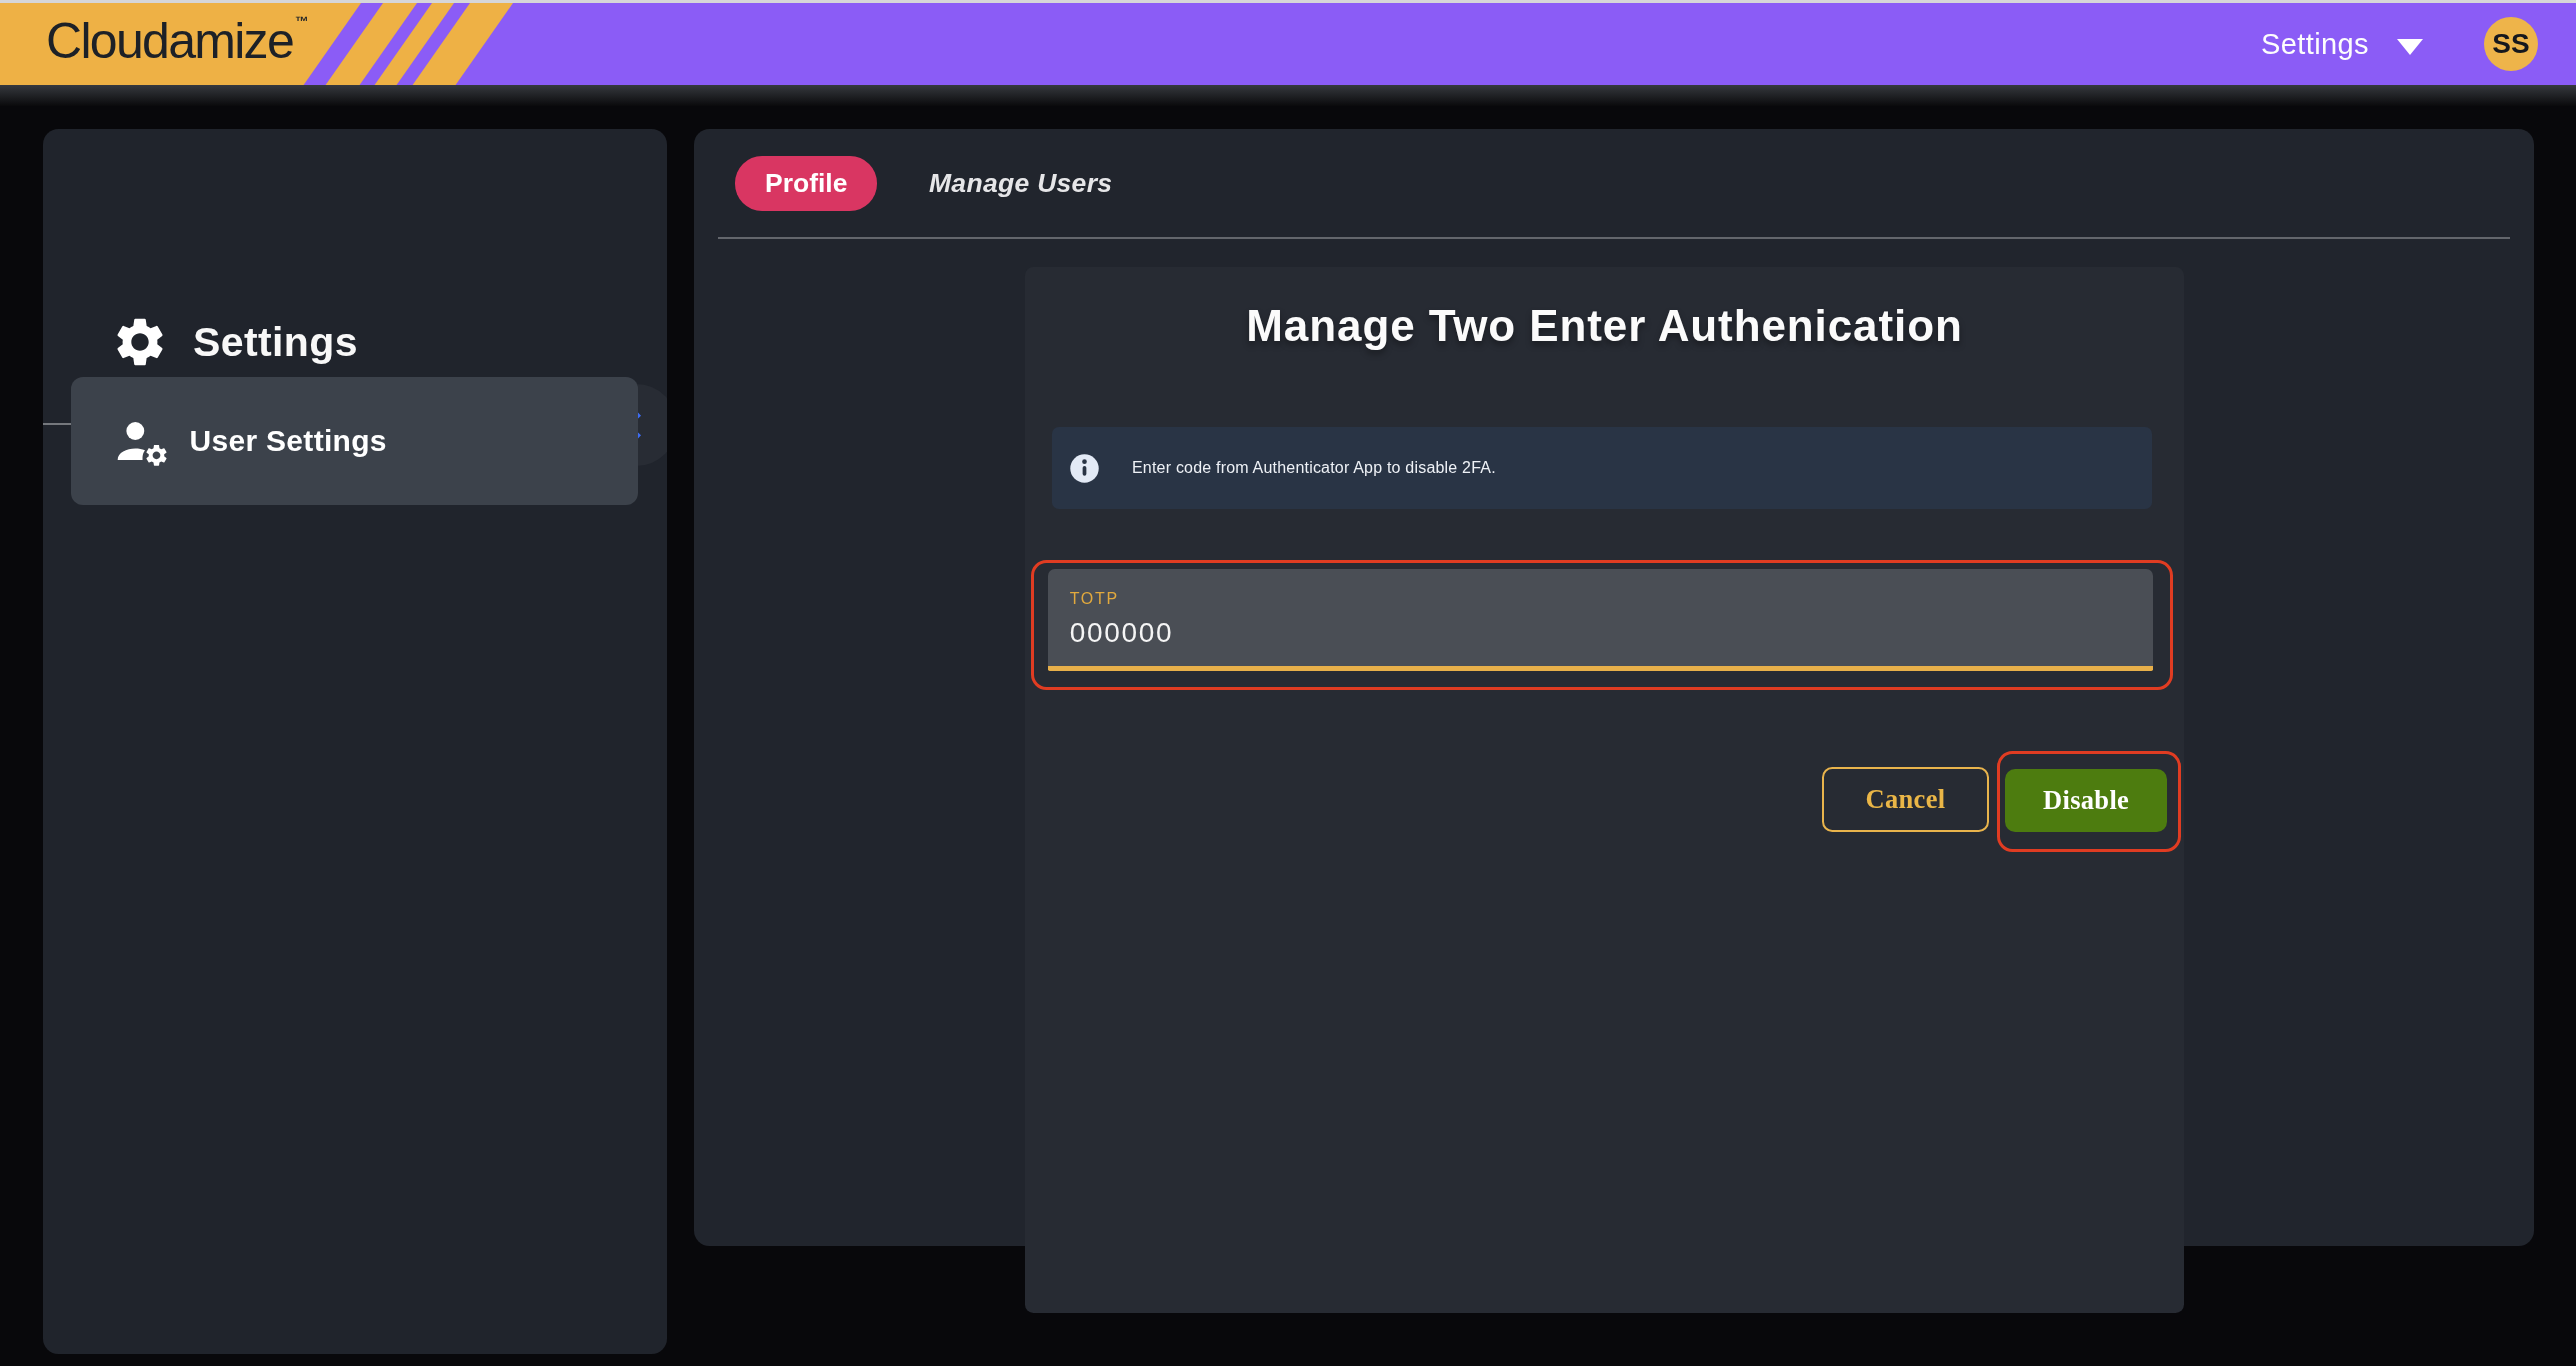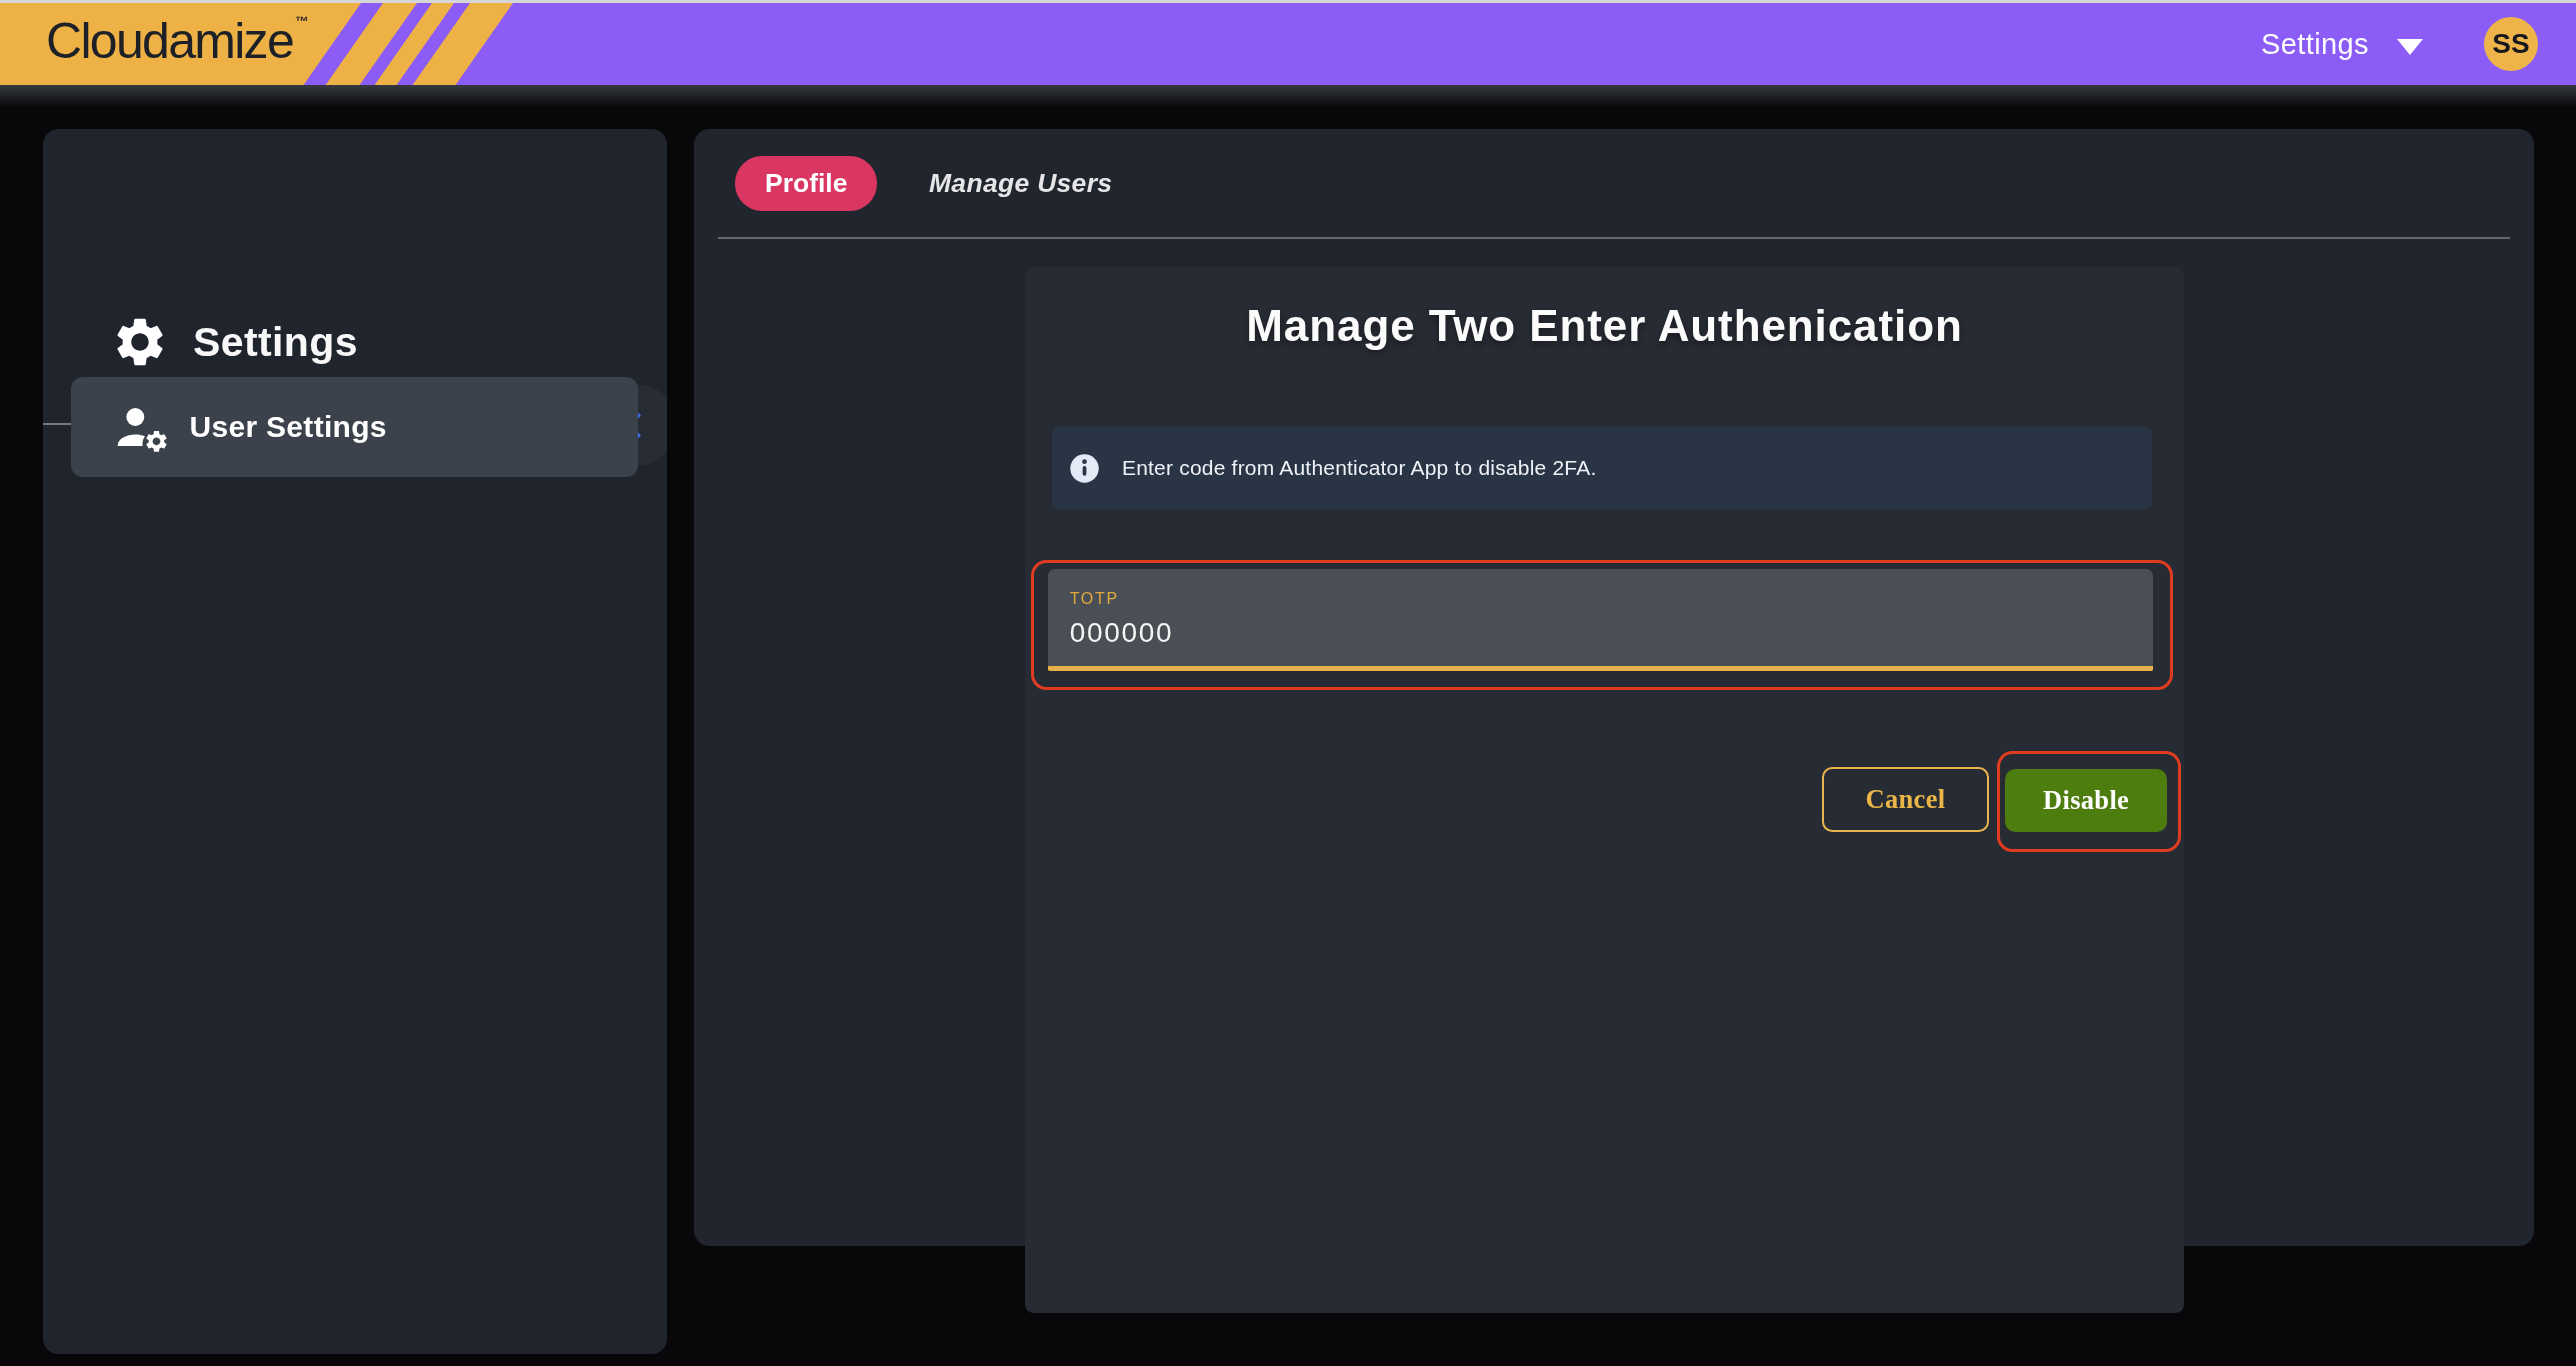--- a/index.html
+++ b/index.html
@@ -38,42 +38,42 @@
   .sidebar{position:absolute;left:43px;top:129px;width:624px;height:1225px;
     background:#20242c;border-radius:15.4px;overflow:hidden;}
   .sb-header{position:absolute;left:68px;top:184px;display:flex;align-items:center;gap:24px;}
   .sb-header svg{width:58px;height:58px;}
   .sb-title{font-size:41px;font-weight:600;color:#f8f8f8;letter-spacing:0.4px;}
   .sb-divider{position:absolute;top:294px;left:0;width:100%;height:1.7px;background:#75787d;}
   .collapse-btn{position:absolute;top:255px;right:-10.2px;width:82px;height:82px;border-radius:50%;
     background:#282c34;display:flex;align-items:center;justify-content:center;
     padding-right:12px;box-sizing:border-box;border:none;cursor:pointer;}
   .collapse-btn svg{width:39px;height:39px;}
-  .nav-item{position:absolute;left:28px;top:248px;width:567px;height:100px;border-radius:12px;
+  .nav-item{position:absolute;left:28px;top:248px;width:567px;height:128px;border-radius:12px;
     background:#3c424b;display:flex;align-items:center;padding-left:43px;box-sizing:border-box;
     gap:20.5px;cursor:pointer;}
   .nav-item svg{width:55px;height:55px;}
   .nav-label{font-size:30px;font-weight:600;color:#ffffff;letter-spacing:0.3px;}
   
   .main{position:absolute;left:694px;top:129px;width:1840px;height:1117px;
     background:#21252d;border-radius:15.4px;}
   .tab{position:absolute;top:26.5px;height:55px;display:flex;align-items:center;
     font-size:26.5px;font-weight:600;cursor:pointer;background:transparent;border:none;}
   .tab-profile{left:41px;padding:0 30px;border-radius:27px;background:#d93662;color:#ffffff;}
   .tab-manage{left:229px;color:#e6e6e8;letter-spacing:0.3px;font-style:italic;}
   .main-divider{position:absolute;top:108px;left:24px;right:24px;height:1.7px;background:#63666c;}
   .card{position:absolute;left:331px;top:138px;width:1159px;height:1046px;
     background:#272b33;border-radius:8.5px;}
   .card-title{position:absolute;top:34px;left:0;width:100%;text-align:center;
     font-size:44px;font-weight:700;color:#fbfbfb;letter-spacing:0.9px;
     text-shadow:0 4.3px 6px rgba(0,0,0,0.35);}
   .infobox{position:absolute;left:27px;top:160px;width:1100px;height:82px;
     background:#293445;border-radius:6.8px;display:flex;align-items:center;box-sizing:border-box;}
   .info-icon{margin-left:17px;flex:0 0 auto;width:31px;height:31px;}
-  .info-text{margin-left:22px;font-size:21px;line-height:38px;color:#eef1f6;letter-spacing:0.2px;}
+  .info-text{margin-left:32px;font-size:16px;line-height:38px;color:#eef1f6;letter-spacing:0.2px;}
   
   .annot{border:3.4px solid #e03c22;border-radius:15.4px;position:absolute;box-sizing:border-box;}
   .annot-totp{left:6px;top:293px;width:1142px;height:130px;}
   .totp-field{position:absolute;left:13.7px;top:6px;width:1105px;height:102px;
     background:#4a4e55;border-radius:6.8px 6.8px 1.7px 1.7px;
     border-bottom:5.1px solid #e8b04a;box-sizing:border-box;}
   .totp-label{position:absolute;left:22px;top:20.5px;font-size:16px;color:#e2a93d;letter-spacing:1.7px;}
   .totp-input{position:absolute;left:22px;top:48px;width:1025px;background:transparent;border:none;
     outline:none;color:#f5f5f5;font-size:28px;letter-spacing:1.7px;padding:0;
     font-family:"Liberation Sans","DejaVu Sans",sans-serif;}

